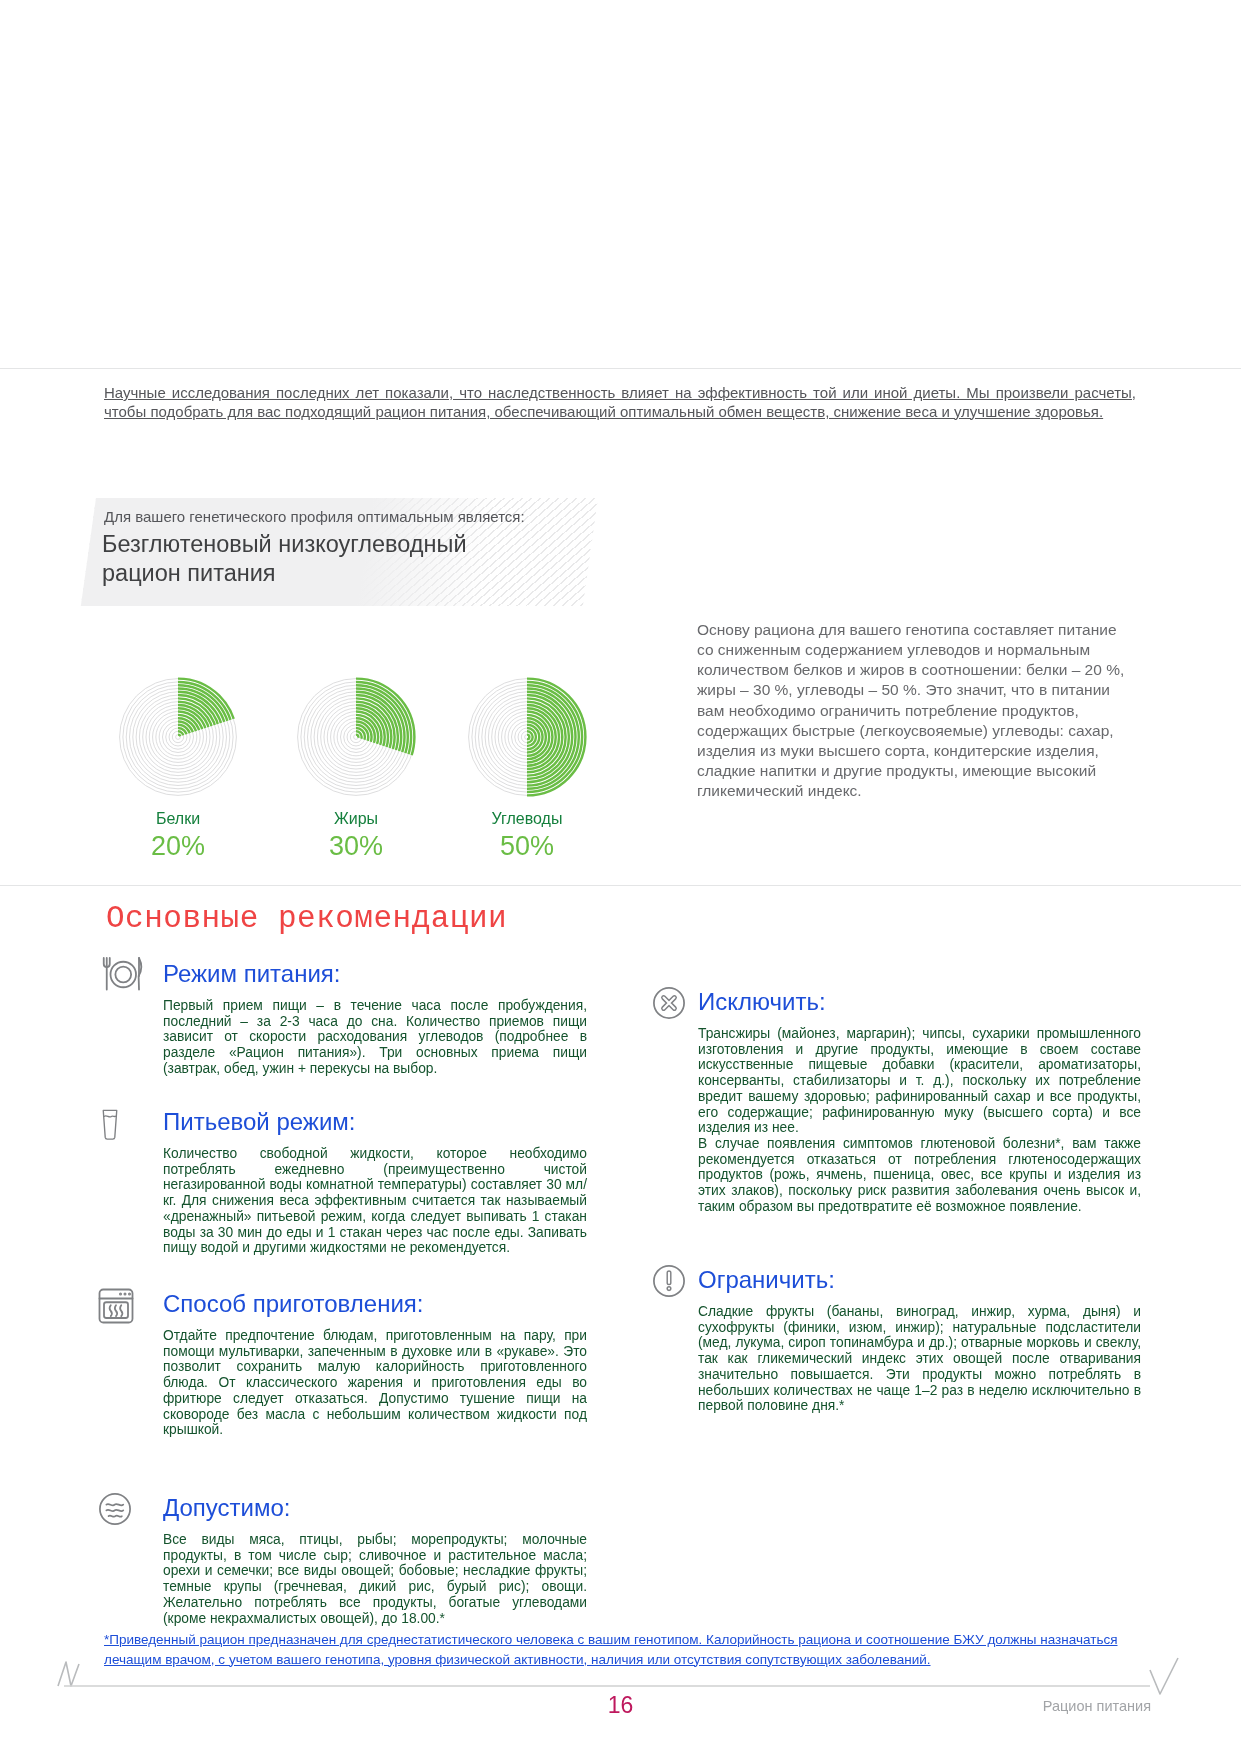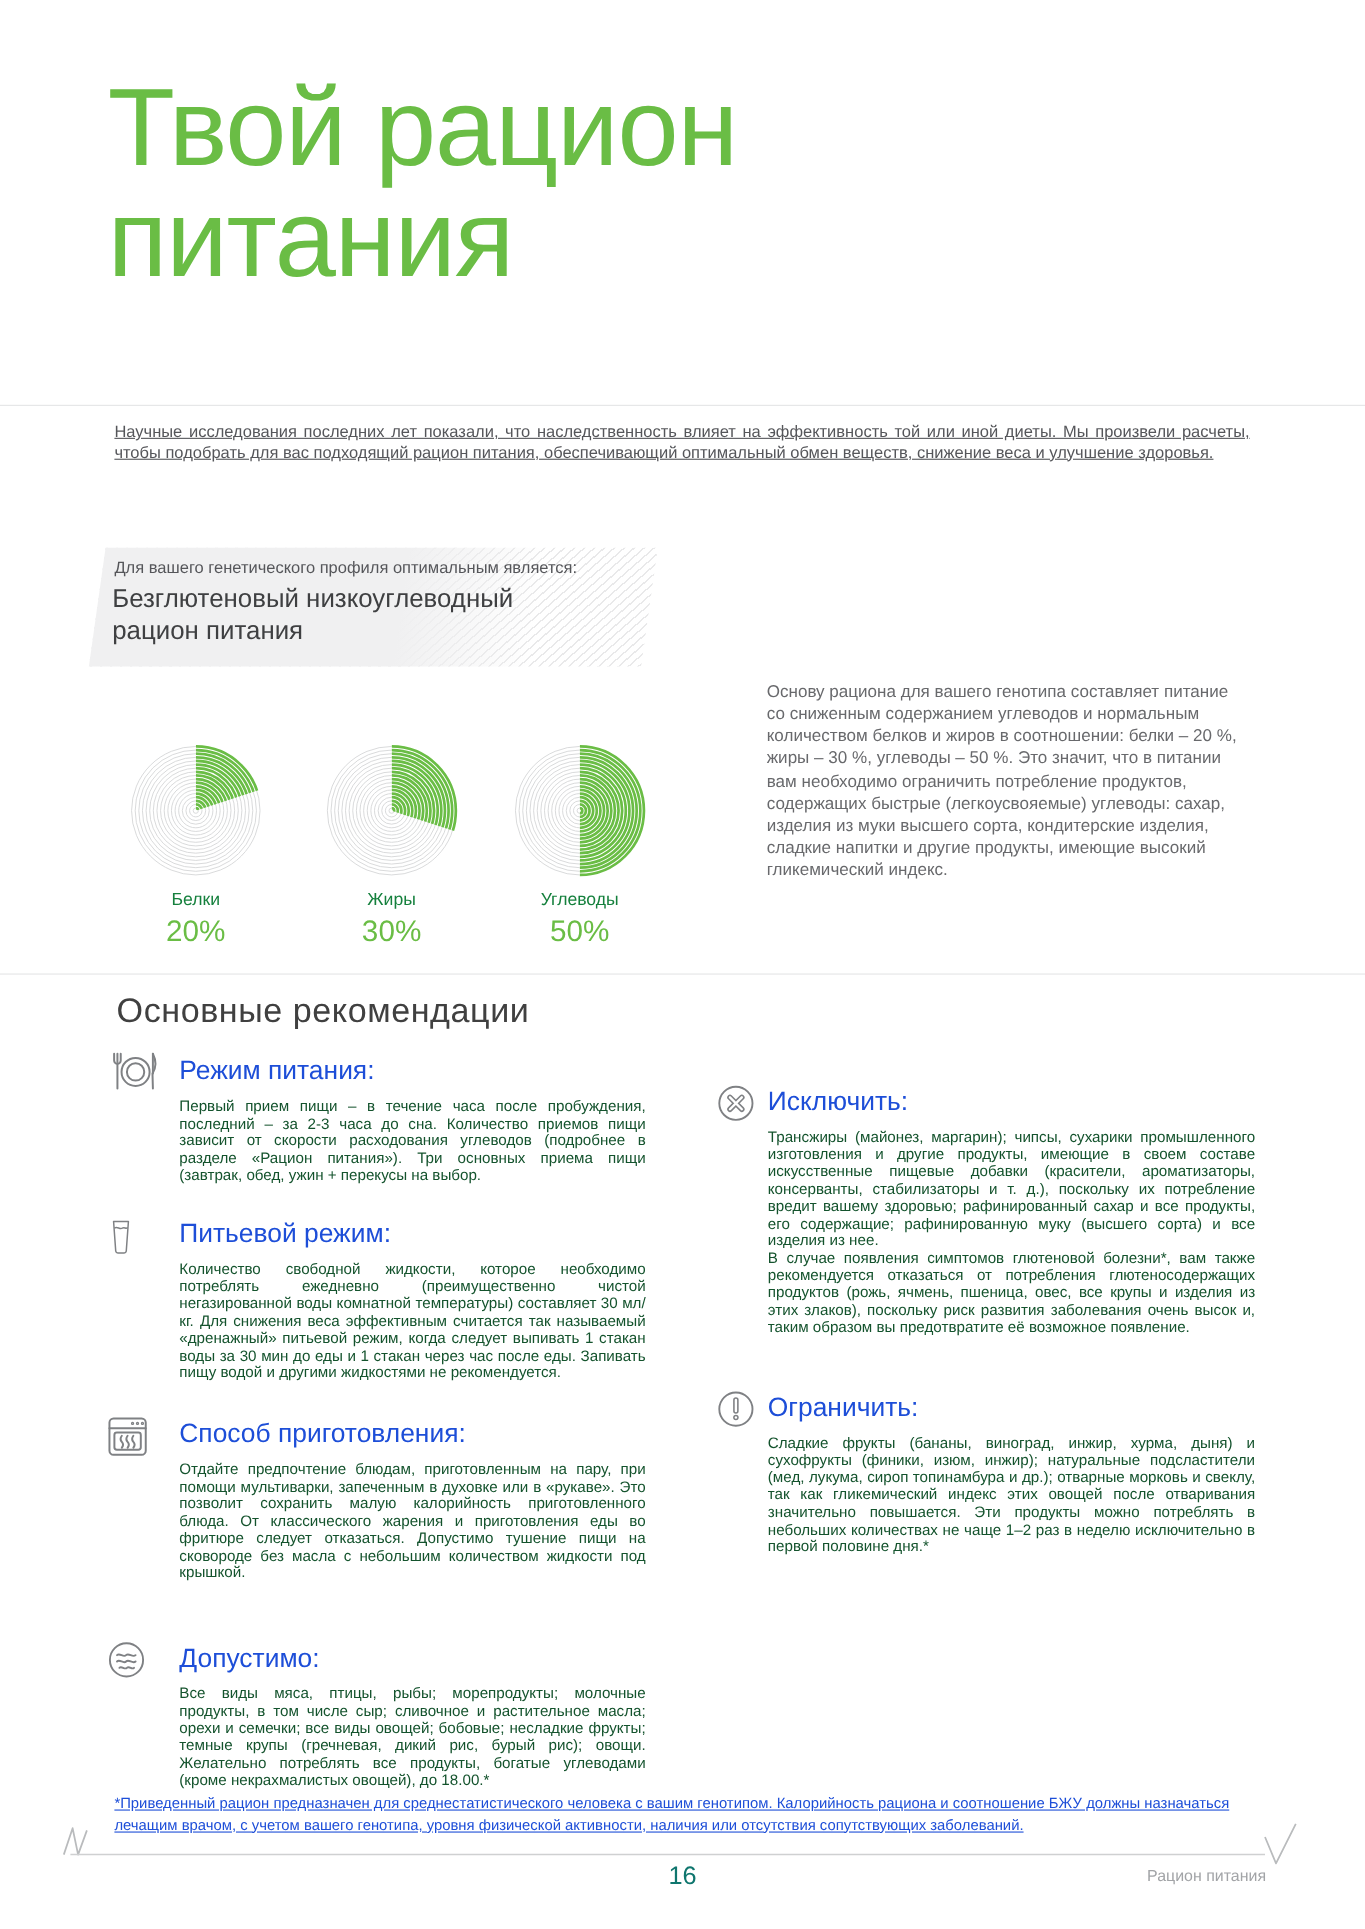--- a/index.html
+++ b/index.html
@@ -46,21 +46,21 @@
   .pie-group{position:absolute;width:170px;text-align:center;}
   .pie{display:block;width:122px;height:122px;margin:0 auto;}
   .pie-label{display:block;margin-top:12px;font-size:16px;color:#15803d;}
   .pie-pct{display:block;margin-top:3px;font-size:27px;color:var(--accent,#6abd45);}
   .pg0{left:93px;top:676px;}
   .pg1{left:271px;top:676px;}
   .pg2{left:442px;top:676px;}
 
   .rec-heading{
     position:absolute;left:106px;top:901px;margin:0;
-    font-size:31px;font-weight:400;letter-spacing:0.5px;color:#404040;
+    font-size:31px;font-weight:400;letter-spacing:0.5px;color:#ef4444;font-family:Liberation Mono, monospace;
   }
 
   
   .sec{position:absolute;width:520px;}
   .sec .sec-icon{position:absolute;left:0;top:0;color:#7f8184;}
   .sec .sec-title{position:absolute;top:8px;margin:0;font-size:24px;font-weight:400;color:#1d4ed8;}
   .sec .sec-body{position:absolute;top:46px;font-size:13.8px;line-height:1.14;text-align:justify;color:#14532d;}
   .sec .sec-body p{margin:0;}
   .colL .sec-title,.colL .sec-body{left:71px;}
   .colL .sec-body{width:424px;}
@@ -71,32 +71,30 @@
   .sL3{left:92px;top:1282px;}
   .sL4{left:92px;top:1486px;}
   .sR1{left:646px;top:980px;}
   .sR2{left:646px;top:1258px;}
 
   .footnote{
     position:absolute;left:104px;top:1630px;width:1040px;margin:0;
     font-size:13.5px;line-height:1.45;color:#1d4ed8;text-decoration:underline;
   }
   .footer-deco{position:absolute;left:0;top:1650px;}
-  .page-num{position:absolute;left:0;top:1692px;width:100%;margin:0;text-align:center;font-size:23px;color:#0f766e;}
+  .page-num{position:absolute;left:0;top:1692px;width:100%;margin:0;text-align:center;font-size:23px;color:#be185d;}
   .footer-label{position:absolute;right:90px;top:1698px;margin:0;font-size:14.5px;color:#a2a4a7;}
 
   svg.icon{fill:none;stroke:currentColor;stroke-width:2.4;stroke-linecap:round;stroke-linejoin:round;}
 </style>
 </head>
 <body>
 
 <div class="page">
 
-  <h1 class="page-title">Твой рацион
-питания</h1>
 
   <div class="rule rule1"></div>
 
   <p class="intro intro1">Научные исследования последних лет показали, что наследственность влияет на эффективность той или иной диеты. Мы произвели расчеты, чтобы подобрать для вас подходящий рацион питания, обеспечивающий оптимальный обмен веществ, снижение веса и улучшение здоровья.</p>
 
   <div class="profile-bg"></div>
   <p class="profile-label">Для вашего генетического профиля оптимальным является:</p>
   <p class="profile-name">Безглютеновый низкоуглеводный
 рацион питания</p>
 

